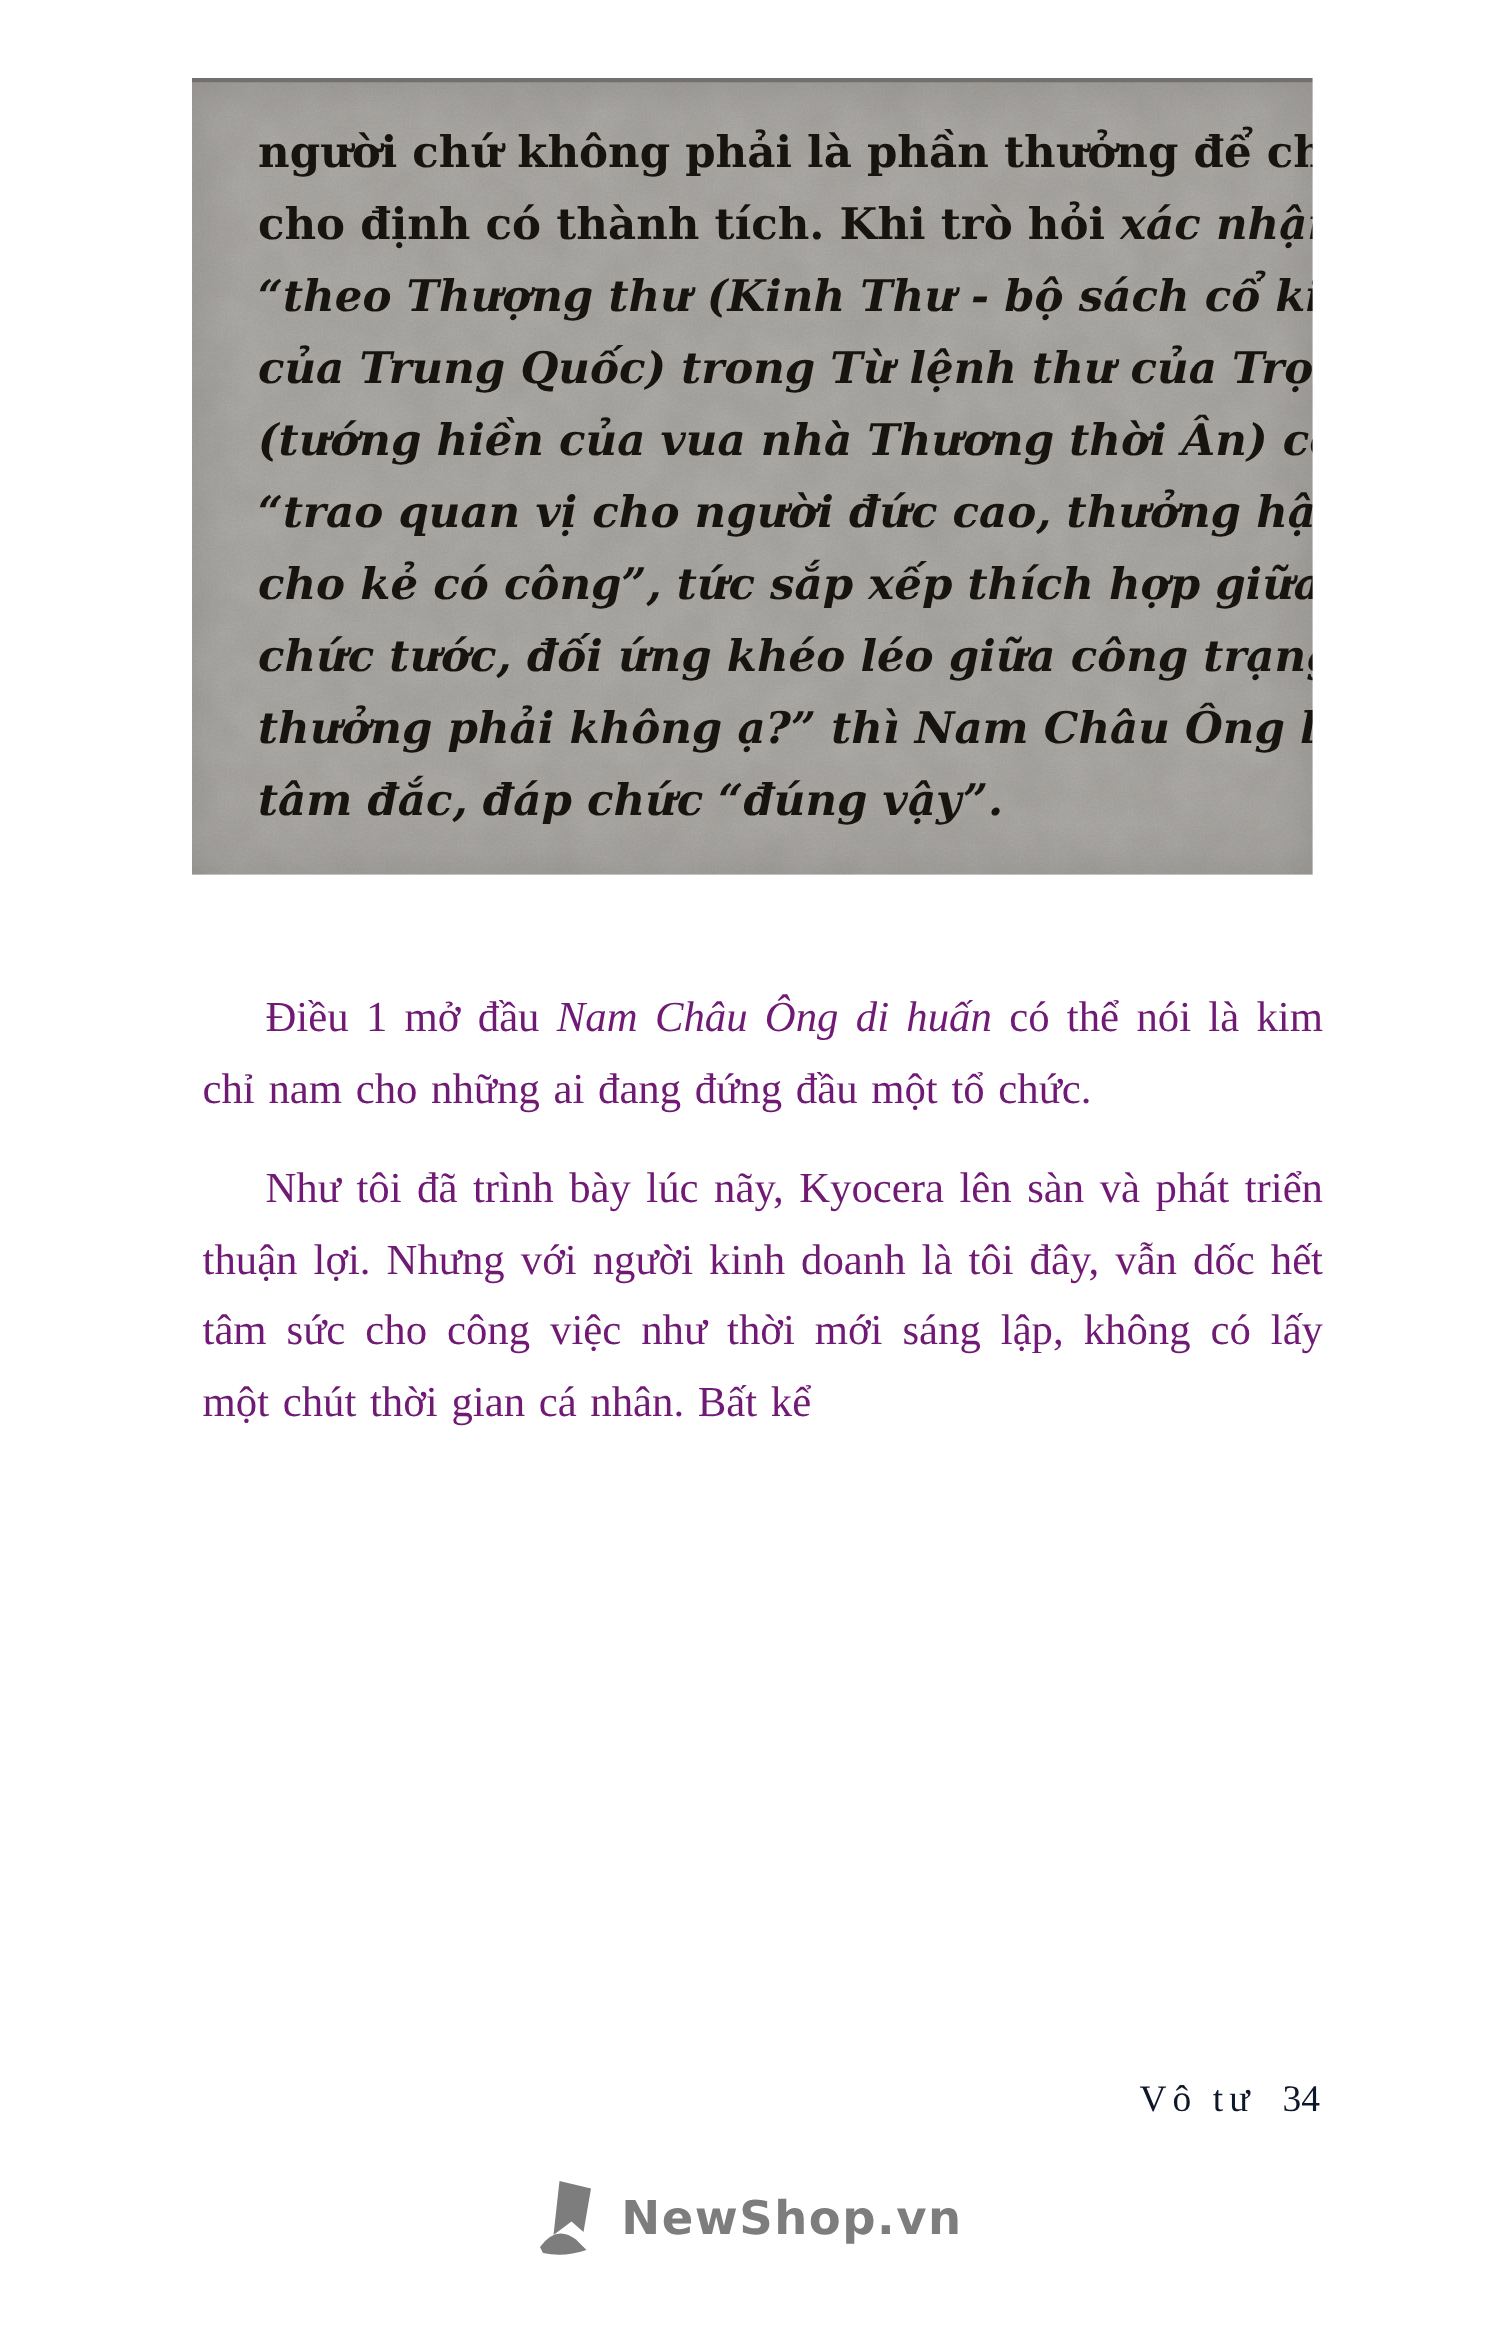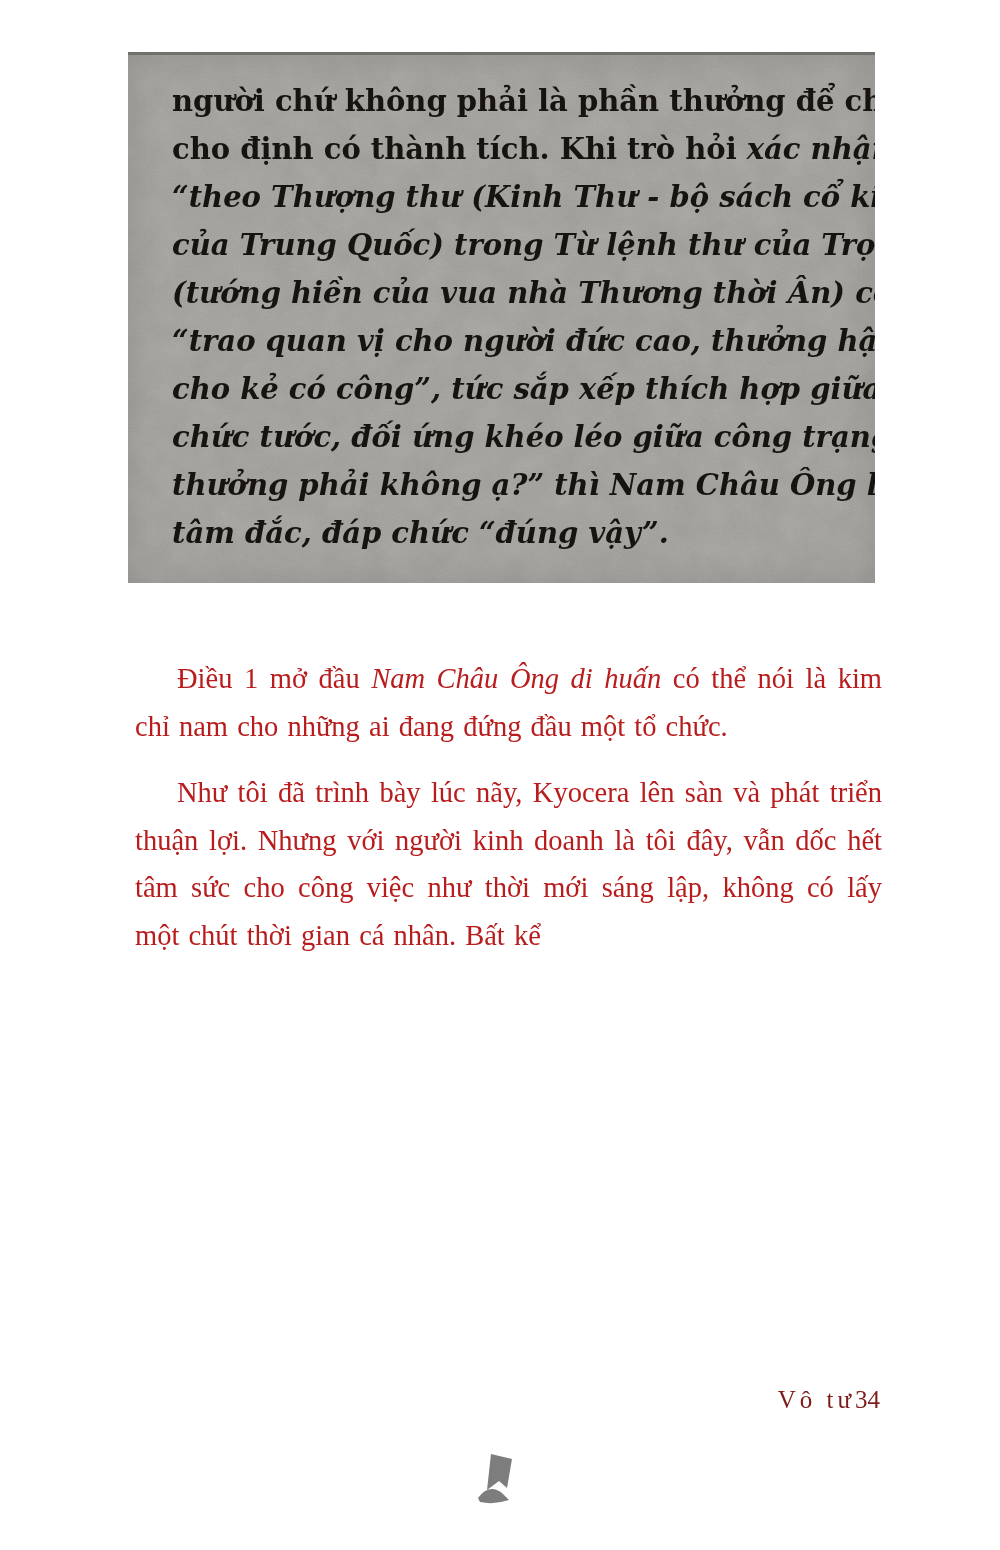--- a/index.html
+++ b/index.html
@@ -44,35 +44,36 @@
   .q-line .italic { font-style: italic; }
 
   
   .body-text {
     position: absolute;
     left: 135px;
     top: 655px;
     width: 747px;
     font-size: 28.5px;
     line-height: 47.5px;
-    color: #b91c1c;
+    color: #701a75;
     text-align: justify;
   }
   .para { margin: 0 0 19px 0; text-indent: 42px; word-spacing: 2px; }
   .para .italic { font-style: italic; }
 
   
   .footer {
     position: absolute;
     top: 1386px;
     right: 120px;
     font-size: 25px;
-    color: #7f1d1d;
+    color: #0f172a;
     display: flex;
     align-items: baseline;
+    gap: 18px;
   }
   .footer .label { letter-spacing: 4px; }
 
   
   .watermark {
     position: absolute;
     top: 1452px;
     left: 0;
     width: 1000px;
     display: flex;
@@ -130,15 +131,16 @@
   <div class="footer">
     <span class="label">Vô tư</span>
     <span class="num">34</span>
   </div>
 
   <div class="watermark" style="color: rgb(125, 125, 125);">
     <svg width="48" height="54" viewBox="0 0 48 54" aria-hidden="true">
       <path d="M15 2 L36 7 L31 36 L23 29 L11 38 Z" fill="#7d7d7d"></path>
       <path d="M2 46 Q13 31 26 41 L33 48 Q18 53 4 50 Z" fill="#7d7d7d"></path>
     </svg>
+    <span class="wm-text">NewShop.vn</span>
   </div>
 
 </div>
 
 </body></html>

